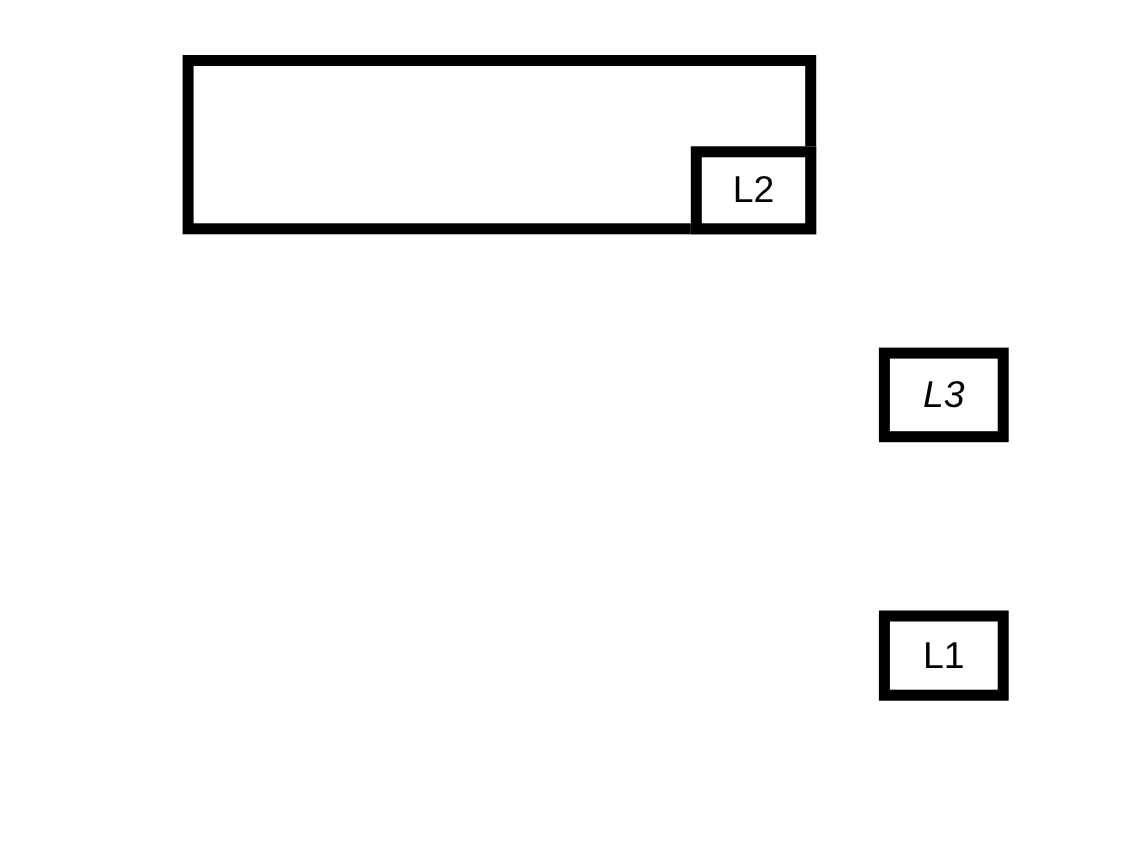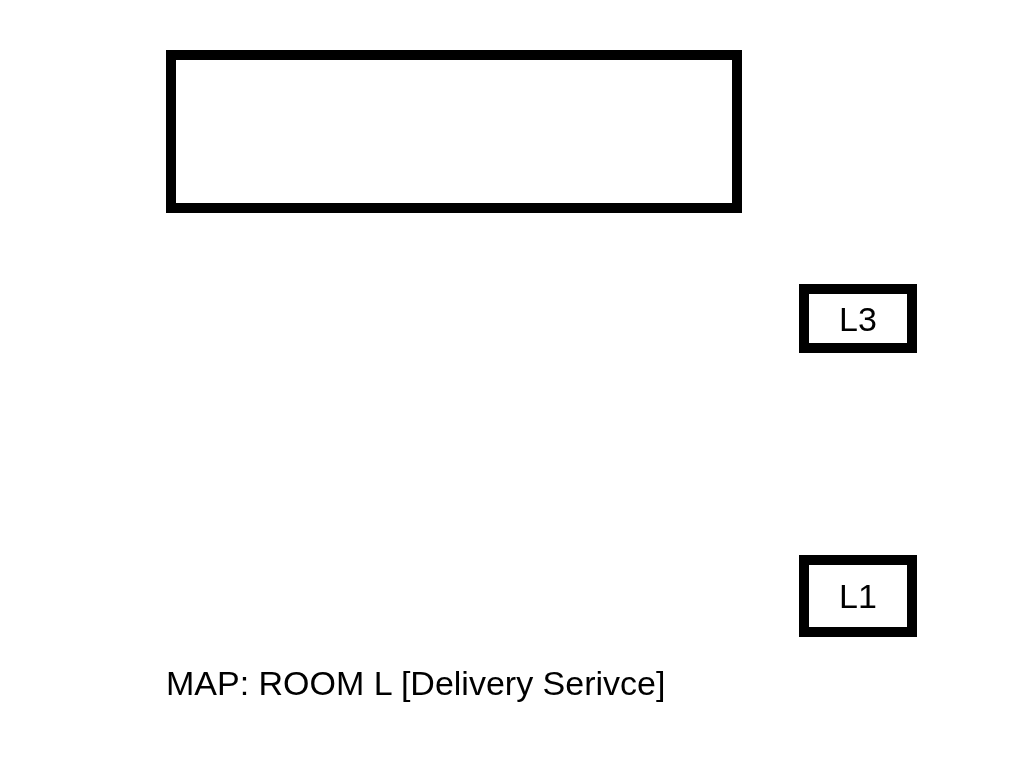--- a/index.html
+++ b/index.html
@@ -42,24 +42,26 @@
     color: #000000;
   }
 </style>
 </head>
 <body>
 
 <div class="canvas">
 
   <div class="rect" style="left: 166px; top: 50px; width: 576px; height: 163px; border-width: 10px; border-color: rgb(0, 0, 0);"></div>
 
+  <div class="rect loc" style="left: 628px; top: 133px; width: 114px; height: 80px; border-width: 10px; border-color: rgb(0, 0, 0);">
+    <span class="loc-label">L2</span>
+  </div>
 
-  <div class="rect loc" style="left: 799px; top: 284px; width: 118px; height: 69px; border-width: 10px; border-color: rgb(0, 0, 0);">
+  <div class="rect loc" style="left: 799px; top: 316px; width: 118px; height: 86px; border-width: 10px; border-color: rgb(0, 0, 0); font-style: italic;">
     <span class="loc-label">L3</span>
   </div>
 
   <div class="rect loc" style="left: 799px; top: 555px; width: 118px; height: 82px; border-width: 10px; border-color: rgb(0, 0, 0);">
     <span class="loc-label">L1</span>
   </div>
 
-  <div class="caption">MAP: ROOM L [Delivery Serivce]</div>
 
 </div>
 
 </body></html>

